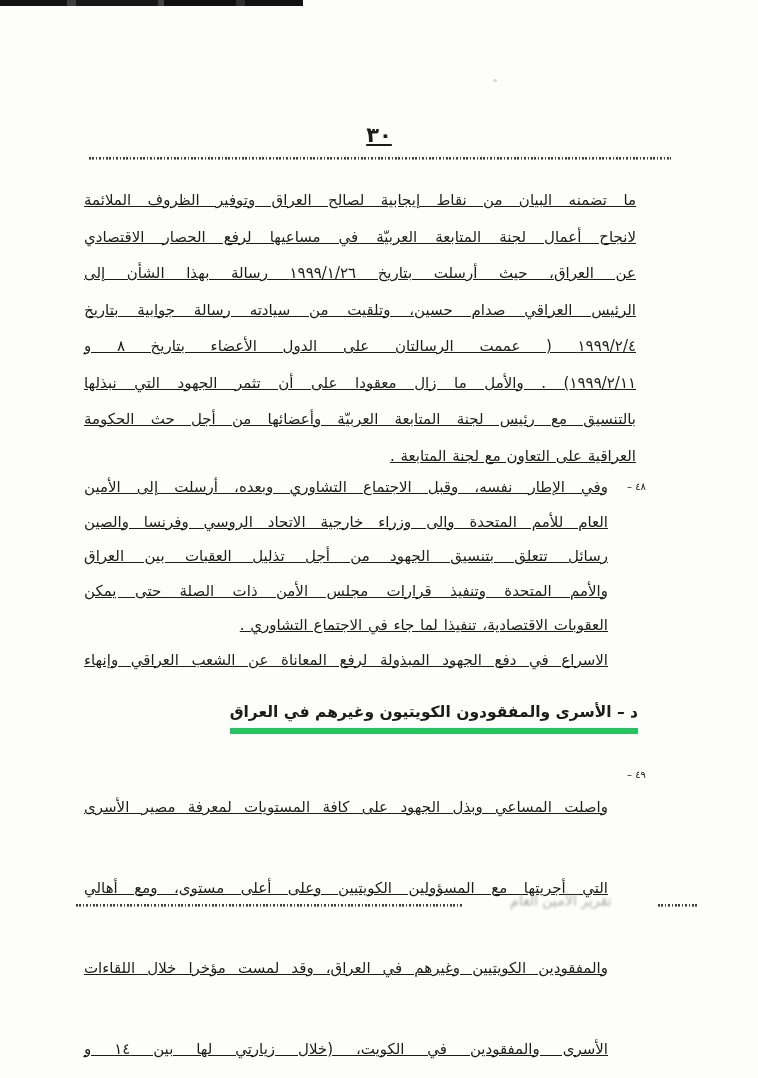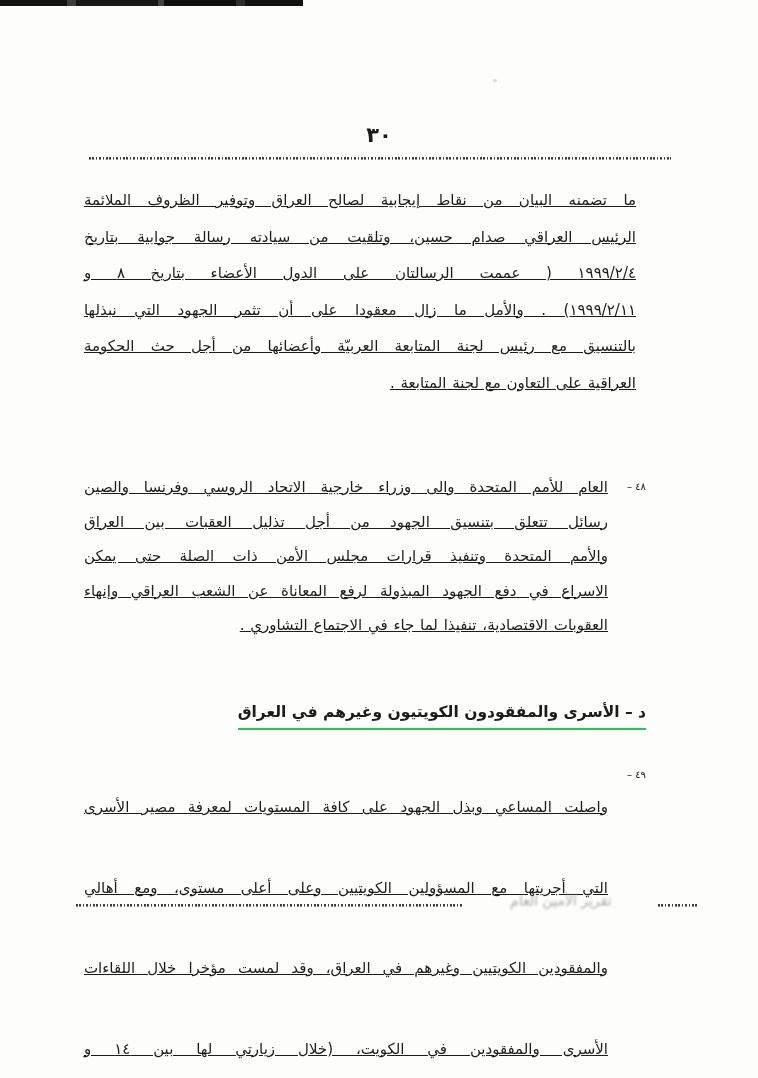--- a/index.html
+++ b/index.html
@@ -9,21 +9,21 @@
     font-family:"DejaVu Sans", sans-serif;
     color:#1c1c1c;
   }
   .scan-strip{
     position:absolute;left:0;top:0;width:303px;height:6px;
     background:linear-gradient(90deg,#141414 0 22%,#3e3e3e 22% 25%,#181818 25% 52%,#424242 52% 54%,#101010 54% 78%,#2e2e2e 78% 81%,#131313 81% 100%);
   }
   .speck{position:absolute;left:493px;top:79px;width:4px;height:3px;background:#c9c9c9;border-radius:50%;opacity:.7;}
   .page-number{
     position:absolute;left:0;right:0;top:123px;text-align:center;
-    font-size:21px;font-weight:bold;letter-spacing:2px;
+    font-size:21px;font-weight:bold;letter-spacing:2px;text-decoration:underline;
   }
   .dotted{
     height:3px;
     background-image:repeating-linear-gradient(90deg,#3d3d3d 0,#3d3d3d 1.6px,transparent 1.6px,transparent 3.4px);
     background-position:0 60%;background-size:100% 2.6px;background-repeat:repeat-x;
   }
   .head-rule{position:absolute;left:89px;top:157px;width:582px;}
   .para{
     position:absolute;left:84px;width:566px;
     direction:rtl;font-size:15px;
@@ -39,58 +39,61 @@
   .p-48{top:470px;padding-right:0;}
   .p-48 .line{line-height:34.5px;padding-right:42px;}
   .p-49{top:745px;}
   .p-49 .line{line-height:35.5px;padding-right:42px;margin-top:45px;}
   .marker{
     position:absolute;right:4px;top:0;direction:rtl;
     font-size:10px;line-height:34.5px;white-space:nowrap;
   }
   .p-49 .marker{line-height:35.5px;margin-top:12px;}
   .section-heading{
-    position:absolute;right:112px;top:701px;margin:0;
+    position:absolute;right:120px;top:701px;margin:0;
     direction:rtl;display:inline-block;
     font-size:15.5px;font-weight:bold;line-height:22px;
-    border-bottom:2px solid #22c55e;padding-bottom:5px;
+    border-bottom:6px solid #22c55e;padding-bottom:5px;
   }
   .footer-rule-left{position:absolute;left:76px;top:904px;width:386px;}
   .footer-rule-right{position:absolute;left:658px;top:904px;width:40px;}
   .footer-ghost{
     position:absolute;left:468px;top:892px;width:186px;text-align:center;
     direction:rtl;font-size:14px;color:#9a9a9a;
     filter:blur(1.1px);opacity:.8;transform:skewX(-3deg) scaleY(1.05);
   }
 </style>
 </head>
 <body>
 
 <div class="scan-strip"></div>
 <div class="speck"></div>
 
 <div class="page-number">٣٠</div>
 <div class="head-rule dotted"></div>
 
 <div class="para p-intro">
   <div class="line">ما تضمنه البيان من نقاط إيجابية لصالح العراق  وتوفير  الظروف الملائمة</div>
+  <div class="line">لانجاح أعمال لجنة المتابعة العربيّة  في مساعيها لرفع الحصار الاقتصادي</div>
+  <div class="line">عن العراق، حيث أرسلت بتاريخ ١٩٩٩/١/٢٦  رسالة بهذا الشأن إلى</div>
   <div class="line">الرئيس العراقي صدام حسين، وتلقيت من سيادته رسالة جوابية بتاريخ</div>
   <div class="line">١٩٩٩/٢/٤ ( عممت الرسالتان على الدول الأعضاء بتاريخ ٨ و</div>
   <div class="line">١٩٩٩/٢/١١) . والأمل ما زال معقودا على أن تثمر الجهود التي نبذلها</div>
   <div class="line">بالتنسيق مع رئيس لجنة المتابعة العربيّة وأعضائها  من أجل حث الحكومة</div>
   <div class="line lastline">العراقية على التعاون مع لجنة المتابعة .</div>
 </div>
 
 <div class="para p-48">
   <span class="marker">٤٨ –</span>
+  <div class="line">وفي الإطار نفسه، وقبل الاجتماع التشاوري وبعده، أرسلت إلى الأمين</div>
   <div class="line">العام للأمم المتحدة والى وزراء خارجية الاتحاد الروسي وفرنسا والصين</div>
   <div class="line">رسائل تتعلق بتنسيق الجهود من أجل تذليل العقبات بين العراق</div>
   <div class="line">والأمم المتحدة  وتنفيذ قرارات مجلس الأمن ذات الصلة حتى يمكن</div>
+  <div class="line lastline">العقوبات الاقتصادية، تنفيذا لما جاء في الاجتماع التشاوري .</div>
   <div class="line">الاسراع في دفع الجهود المبذولة لرفع المعاناة عن الشعب العراقي وإنهاء</div>
-  <div class="line lastline">العقوبات الاقتصادية، تنفيذا لما جاء في الاجتماع التشاوري .</div>
 </div>
 
 <h2 class="section-heading">د – الأسرى والمفقودون الكويتيون وغيرهم في العراق</h2>
 
 <div class="para p-49">
   <span class="marker">٤٩ –</span>
   <div class="line">واصلت المساعي وبذل الجهود على كافة المستويات لمعرفة مصير الأسرى</div>
   <div class="line">التي أجريتها مع المسؤولين الكويتيين وعلى أعلى مستوى،  ومع أهالي</div>
   <div class="line">والمفقودين الكويتيين وغيرهم في العراق، وقد لمست مؤخرا خلال  اللقاءات</div>
   <div class="line">الأسرى  والمفقودين في الكويت، (خلال زيارتي لها بين ١٤ و</div>

